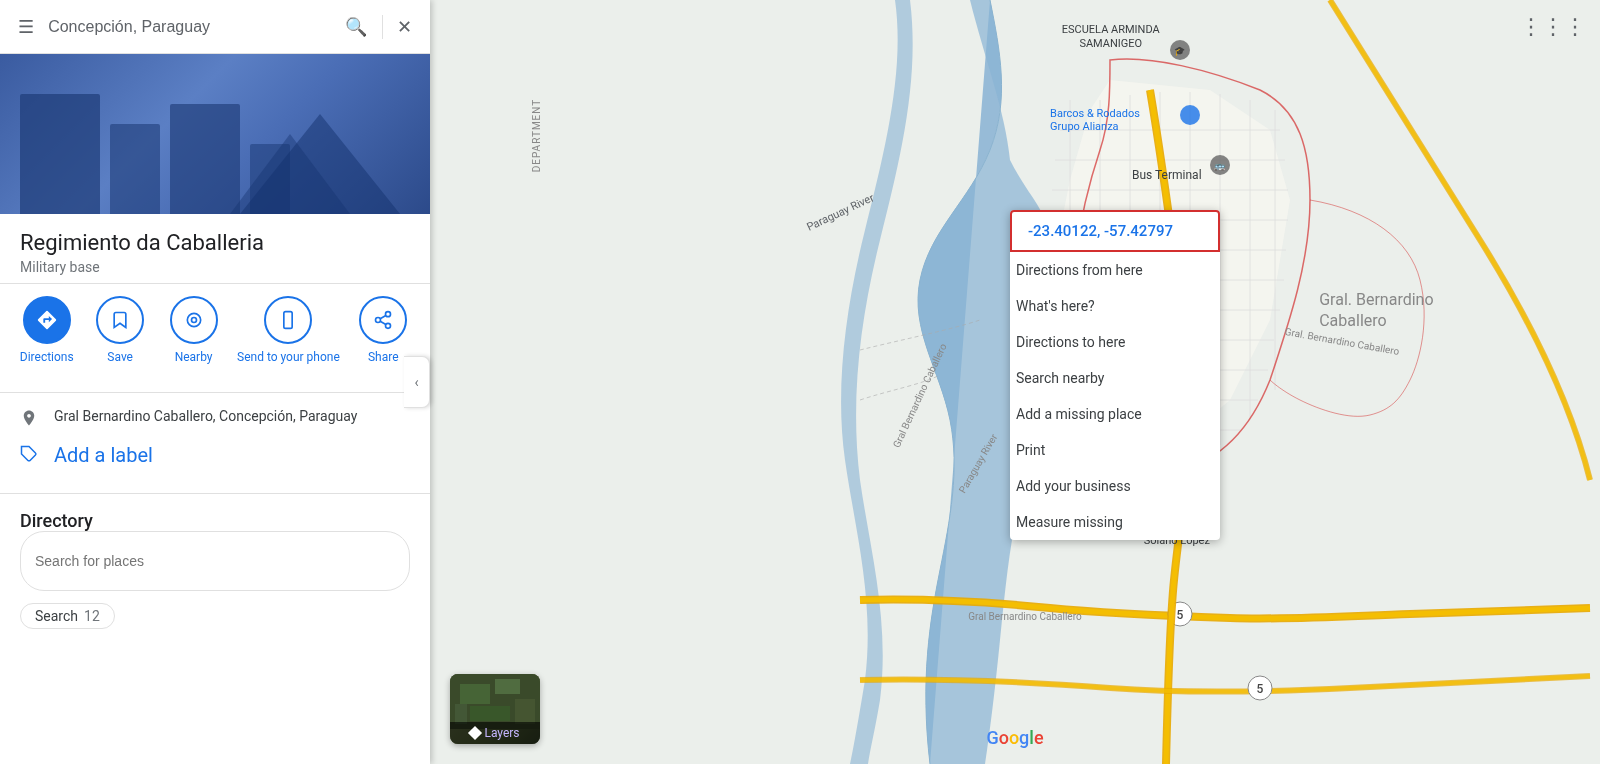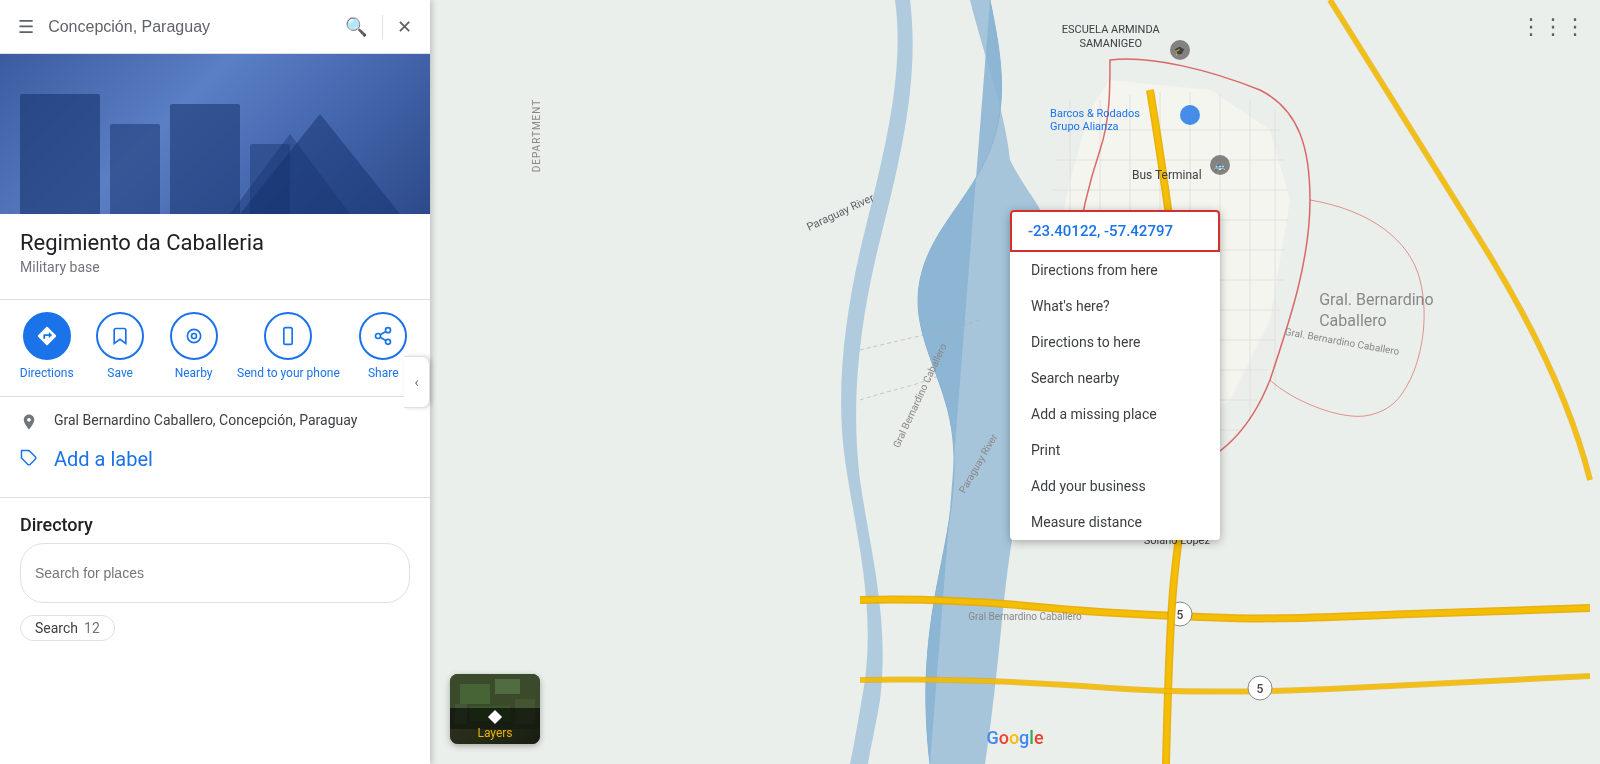--- a/index.html
+++ b/index.html
@@ -109,39 +109,39 @@
       right: 80px;
       width: 0;
       height: 0;
       border-left: 60px solid transparent;
       border-right: 60px solid transparent;
       border-bottom: 80px solid rgba(20,50,110,0.4);
     }
 
     
     #place-info {
-      padding: 16px 20px 24px 20px;
+      padding: 16px 20px 8px 20px;
       border-bottom: 1px solid #e0e0e0;
     }
     #place-name {
       font-size: 22px;
       font-weight: 400;
       color: #202124;
       margin-bottom: 4px;
     }
     #place-type {
       font-size: 14px;
       color: #70757a;
     }
 
     
     #action-buttons {
       display: flex;
       justify-content: space-around;
-      padding: 12px 10px 16px;
+      padding: 12px 10px 28px;
       border-bottom: 1px solid #e0e0e0;
     }
     .action-btn {
       display: flex;
       flex-direction: column;
       align-items: center;
       cursor: pointer;
       gap: 6px;
       min-width: 60px;
     }
@@ -196,21 +196,21 @@
     }
 
     
     #directory-section {
       padding: 16px 20px 8px;
     }
     #directory-title {
       font-size: 18px;
       font-weight: 500;
       color: #202124;
-      margin-bottom: 8px;
+      margin-bottom: 0;
     }
     #directory-search {
       width: 100%;
       padding: 21px 14px;
       border: 1px solid #e0e0e0;
       border-radius: 24px;
       font-size: 14px;
       color: #70757a;
       outline: none;
       margin-bottom: 12px;
@@ -284,21 +284,21 @@
     #context-menu-coords {
       padding: 10px 16px;
       font-size: 15px;
       color: #1a73e8;
       font-weight: 500;
       border: 2px solid #d32f2f;
       border-radius: 4px 4px 0 0;
       cursor: pointer;
     }
     .context-menu-item {
-      padding: 10px 21px;
+      padding: 10px 6px;
       font-size: 14px;
       color: #3c4043;
       cursor: pointer;
       border-top: none;
     }
 
     
     #layers-btn {
       position: absolute;
       bottom: 20px;
@@ -317,29 +317,28 @@
       height: 100%;
       background: linear-gradient(135deg, #4a5a3a 0%, #6a7a4a 30%, #5a6a3a 60%, #3a4a2a 100%);
       position: relative;
     }
     #layers-label-bar {
       position: absolute;
       bottom: 0;
       left: 0;
       right: 0;
       background: rgba(0,0,0,0.6);
-      color: #eab308;
+      color: #c4b5fd;
       font-size: 12px;
       text-align: center;
       padding: 4px;
       display: flex;
       align-items: center;
       justify-content: center;
       gap: 4px;
-      flex-direction: column;
     }
     .layers-diamond {
       width: 10px;
       height: 10px;
       background: #fff;
       transform: rotate(45deg);
       flex-shrink: 0;
     }
 
     
@@ -583,21 +582,21 @@
 
   <div id="context-menu">
     <div id="context-menu-coords">-23.40122, -57.42797</div>
     <div class="context-menu-item">Directions from here</div>
     <div class="context-menu-item">What's here?</div>
     <div class="context-menu-item">Directions to here</div>
     <div class="context-menu-item">Search nearby</div>
     <div class="context-menu-item">Add a missing place</div>
     <div class="context-menu-item">Print</div>
     <div class="context-menu-item">Add your business</div>
-    <div class="context-menu-item">Measure distance</div>
+    <div class="context-menu-item">Measure missing</div>
   </div>
 
   <div id="layers-btn">
     <div id="layers-thumb">
       
       <svg width="90" height="55" viewBox="0 0 90 55">
         <rect width="90" height="55" fill="#3a4a2a"></rect>
         <rect x="10" y="10" width="30" height="20" fill="#4a6a3a" opacity="0.8"></rect>
         <rect x="45" y="5" width="25" height="15" fill="#5a7a4a" opacity="0.7"></rect>
         <rect x="20" y="32" width="40" height="15" fill="#3a5a2a" opacity="0.8"></rect>

